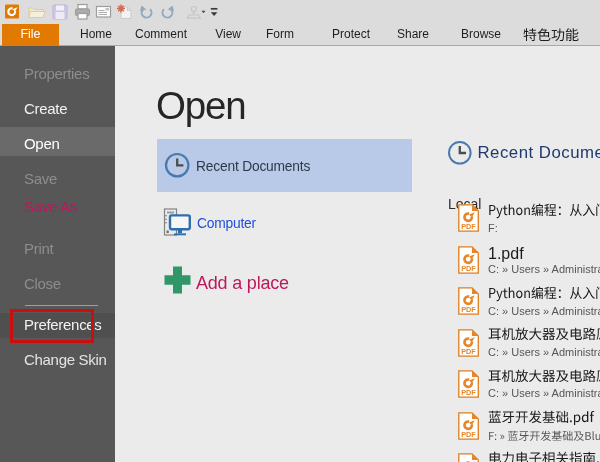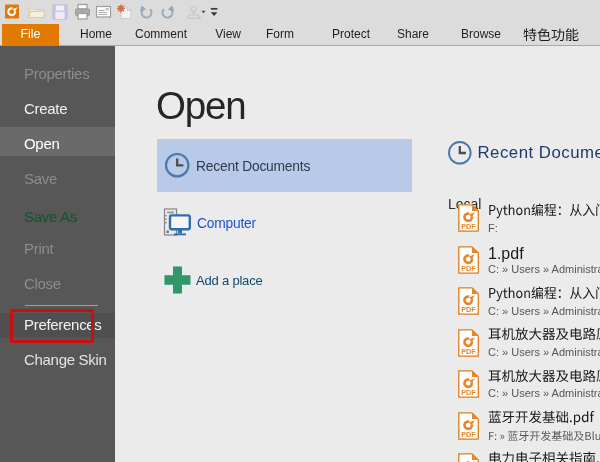--- a/index.html
+++ b/index.html
@@ -60,21 +60,21 @@
 <path d="M210.8 8.8 h6.6" stroke="#3a3a3a" stroke-width="1.7"></path>
 <path d="M210.8 12.3 l3.3 3.6 3.3 -3.6 z" fill="#3a3a3a"></path>
 </svg>
 <div class="abs" style="left:0;top:46px;width:115px;height:416px;background:#575757"></div>
 <div class="abs" style="left:0;top:127px;width:115px;height:29px;background:#6a6a6a"></div>
 <div class="abs" style="left:0;top:313px;width:115px;height:25px;background:#4f4f4f"></div>
 <div class="sideitem" style="top:64.5px;color:#8d8d8d">Properties</div>
 <div class="sideitem" style="top:99.5px;color:#f2f2f2">Create</div>
 <div class="sideitem" style="top:134.5px;color:#ffffff">Open</div>
 <div class="sideitem" style="top:169.5px;color:#8d8d8d">Save</div>
-<div class="sideitem" style="top:208px;color:#14532d">Save As</div>
+<div class="sideitem" style="top:198px;color:#be185d">Save As</div>
 <div class="sideitem" style="top:239.5px;color:#8d8d8d">Print</div>
 <div class="sideitem" style="top:274.5px;color:#8d8d8d">Close</div>
 <div class="sideitem" style="top:315.5px;color:#f2f2f2">Preferences</div>
 <div class="sideitem" style="top:350.5px;color:#e4e4e4">Change Skin</div>
 <div class="abs" style="left:25px;top:305px;width:73px;height:1px;background:#9f9f9f"></div>
 <div class="abs" style="left:10px;top:309px;width:84px;height:34px;border:3px solid #cb0e0e"></div>
 <div class="abs" style="left:156px;top:84px;font-size:38.5px;letter-spacing:-1.2px;color:#262626">Open</div>
 <div class="abs" style="left:157px;top:139px;width:255px;height:53px;background:#b8cae7"></div>
 <svg class="abs" style="left:163.8px;top:152.3px" width="26.4" height="26.4">
     <circle cx="13.2" cy="13.2" r="11.2" fill="none" stroke="#4a79ae" stroke-width="2.2"></circle>
@@ -87,21 +87,21 @@
 <path d="M1.5 8.7 h2.5 M1.5 12.2 h2.5 M1.5 15.7 h2.5" stroke="#828282" stroke-width="1.1"></path>
 <rect x="3.5" y="23.5" width="2.3" height="2.6" fill="#6f6f6f"></rect>
 <rect x="7" y="8.4" width="19.8" height="13.8" rx="1.6" fill="#f6f6f6" stroke="#2e6fae" stroke-width="2.4"></rect>
 <rect x="15" y="22.8" width="4" height="3.6" fill="#2e6fae"></rect>
 <rect x="11" y="26.4" width="12" height="1.9" fill="#2e6fae"></rect>
 </svg>
 <div class="abs" style="left:197px;top:216px;font-size:13.8px;letter-spacing:-0.2px;color:#1d4ed8">Computer</div>
 <svg class="abs" style="left:164px;top:266px" width="27" height="28" viewBox="0 0 27 28">
 <path d="M9 0.5 h9 v8.7 h8.5 v9.6 h-8.5 v8.7 h-9 v-8.7 h-8.5 v-9.6 h8.5 z" fill="#2f9768"></path>
 </svg>
-<div class="abs" style="left:196px;top:273px;font-size:13px;letter-spacing:-0.2px;color:#0c4a6e">Add a place</div>
+<div class="abs" style="left:196px;top:273px;font-size:18px;letter-spacing:-0.2px;color:#be185d">Add a place</div>
 <svg class="abs" style="left:447.2px;top:140.2px" width="25.6" height="25.6">
     <circle cx="12.8" cy="12.8" r="10.8" fill="none" stroke="#4a79ae" stroke-width="2.0"></circle>
     <path d="M12.8 6.000000000000001 V13.0 H19.0" fill="none" stroke="#49504a" stroke-width="2.3"></path>
   </svg>
 <div class="abs" style="left:477.5px;top:142.8px;font-size:16.8px;letter-spacing:0.5px;color:#1f3a6e;white-space:nowrap">Recent Documents</div>
 <div class="abs" style="left:448px;top:196px;font-size:14px;color:#2e2e2e">Local</div>
 <svg class="abs" style="left:457.5px;top:204px" width="21" height="28" viewBox="0 0 21 28">
     <g id="pdfic">
 <path d="M0.8 0.8 H14 L20.3 7.1 V27.2 H0.8 Z" fill="#fff" stroke="#dd7d1f" stroke-width="1.3"></path>
 <path d="M14 0.8 L20.3 7.1 H14 Z" fill="#e78629"></path>

